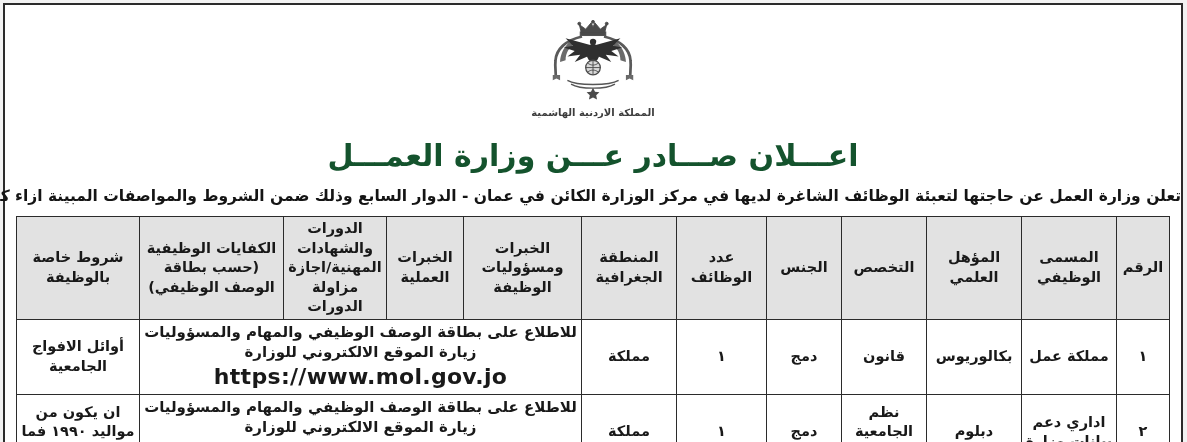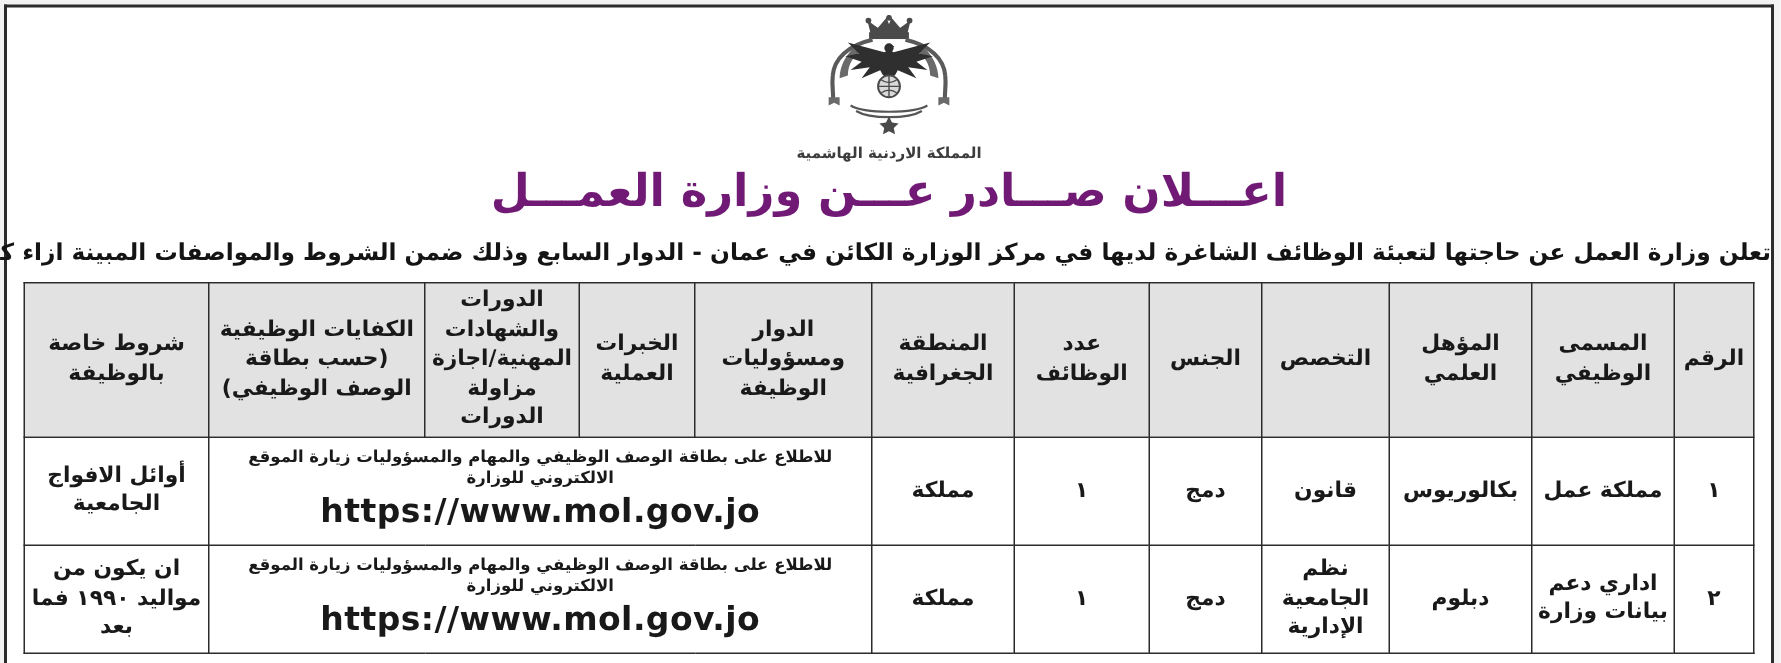--- a/index.html
+++ b/index.html
@@ -12,35 +12,35 @@
     color: #191919;
   }
   .page {
     position: absolute;
     top: 3px; left: 3px;
     width: 1180px; height: 439px;
     background: #ffffff;
     border: 2px solid #2b2b2b;
     border-bottom: none;
   }
-  .masthead { text-align: center; padding-top: 5px; }
+  .masthead { text-align: center; padding-top: 15px; }
   .emblem-wrap { line-height: 0; }
   .kingdom-name {
     font-size: 10px;
     font-weight: bold;
     color: #3c3c3c;
     letter-spacing: -0.5px;
     margin-top: 1px;
   }
   .announcement-title {
     font-size: 30px;
     font-weight: bold;
     white-space: nowrap;
-    margin-top: 2px;
-    color: #701a75;
+    margin-top: 20px;
+    color: #14532d;
   }
   .intro-text {
     text-align: center;
     font-size: 15.5px;
     font-weight: bold;
     white-space: nowrap;
     margin-top: 14px;
     color: #141414;
   }
   table.jobs {
@@ -58,21 +58,21 @@
     font-size: 14.5px;
     line-height: 1.35;
     padding: 2px 3px;
     color: #191919;
   }
   table.jobs thead th {
     background: #e2e2e2;
     height: 77px;
   }
   table.jobs tbody td { height: 72px; background: #ffffff; }
-  .tasks-cell .note { font-size: 11px; }
+  .tasks-cell .note { font-size: 15px; }
   .tasks-cell .url {
     direction: ltr;
     unicode-bidi: embed;
     font-size: 22px;
     letter-spacing: 0.3px;
   }
 </style>
 </head>
 <body>
 
@@ -146,21 +146,21 @@
     </colgroup>
     <thead>
       <tr>
         <th>الرقم</th>
         <th>المسمى الوظيفي</th>
         <th>المؤهل العلمي</th>
         <th>التخصص</th>
         <th>الجنس</th>
         <th>عدد الوظائف</th>
         <th>المنطقة الجغرافية</th>
-        <th>الدوار ومسؤوليات الوظيفة</th>
+        <th>الخبرات ومسؤوليات الوظيفة</th>
         <th>الخبرات العملية</th>
         <th>الدورات والشهادات المهنية/اجازة مزاولة الدورات</th>
         <th>الكفايات الوظيفية (حسب بطاقة الوصف الوظيفي)</th>
         <th>شروط خاصة بالوظيفة</th>
       </tr>
     </thead>
     <tbody>
       <tr>
         <td>١</td>
         <td>مملكة عمل</td>

